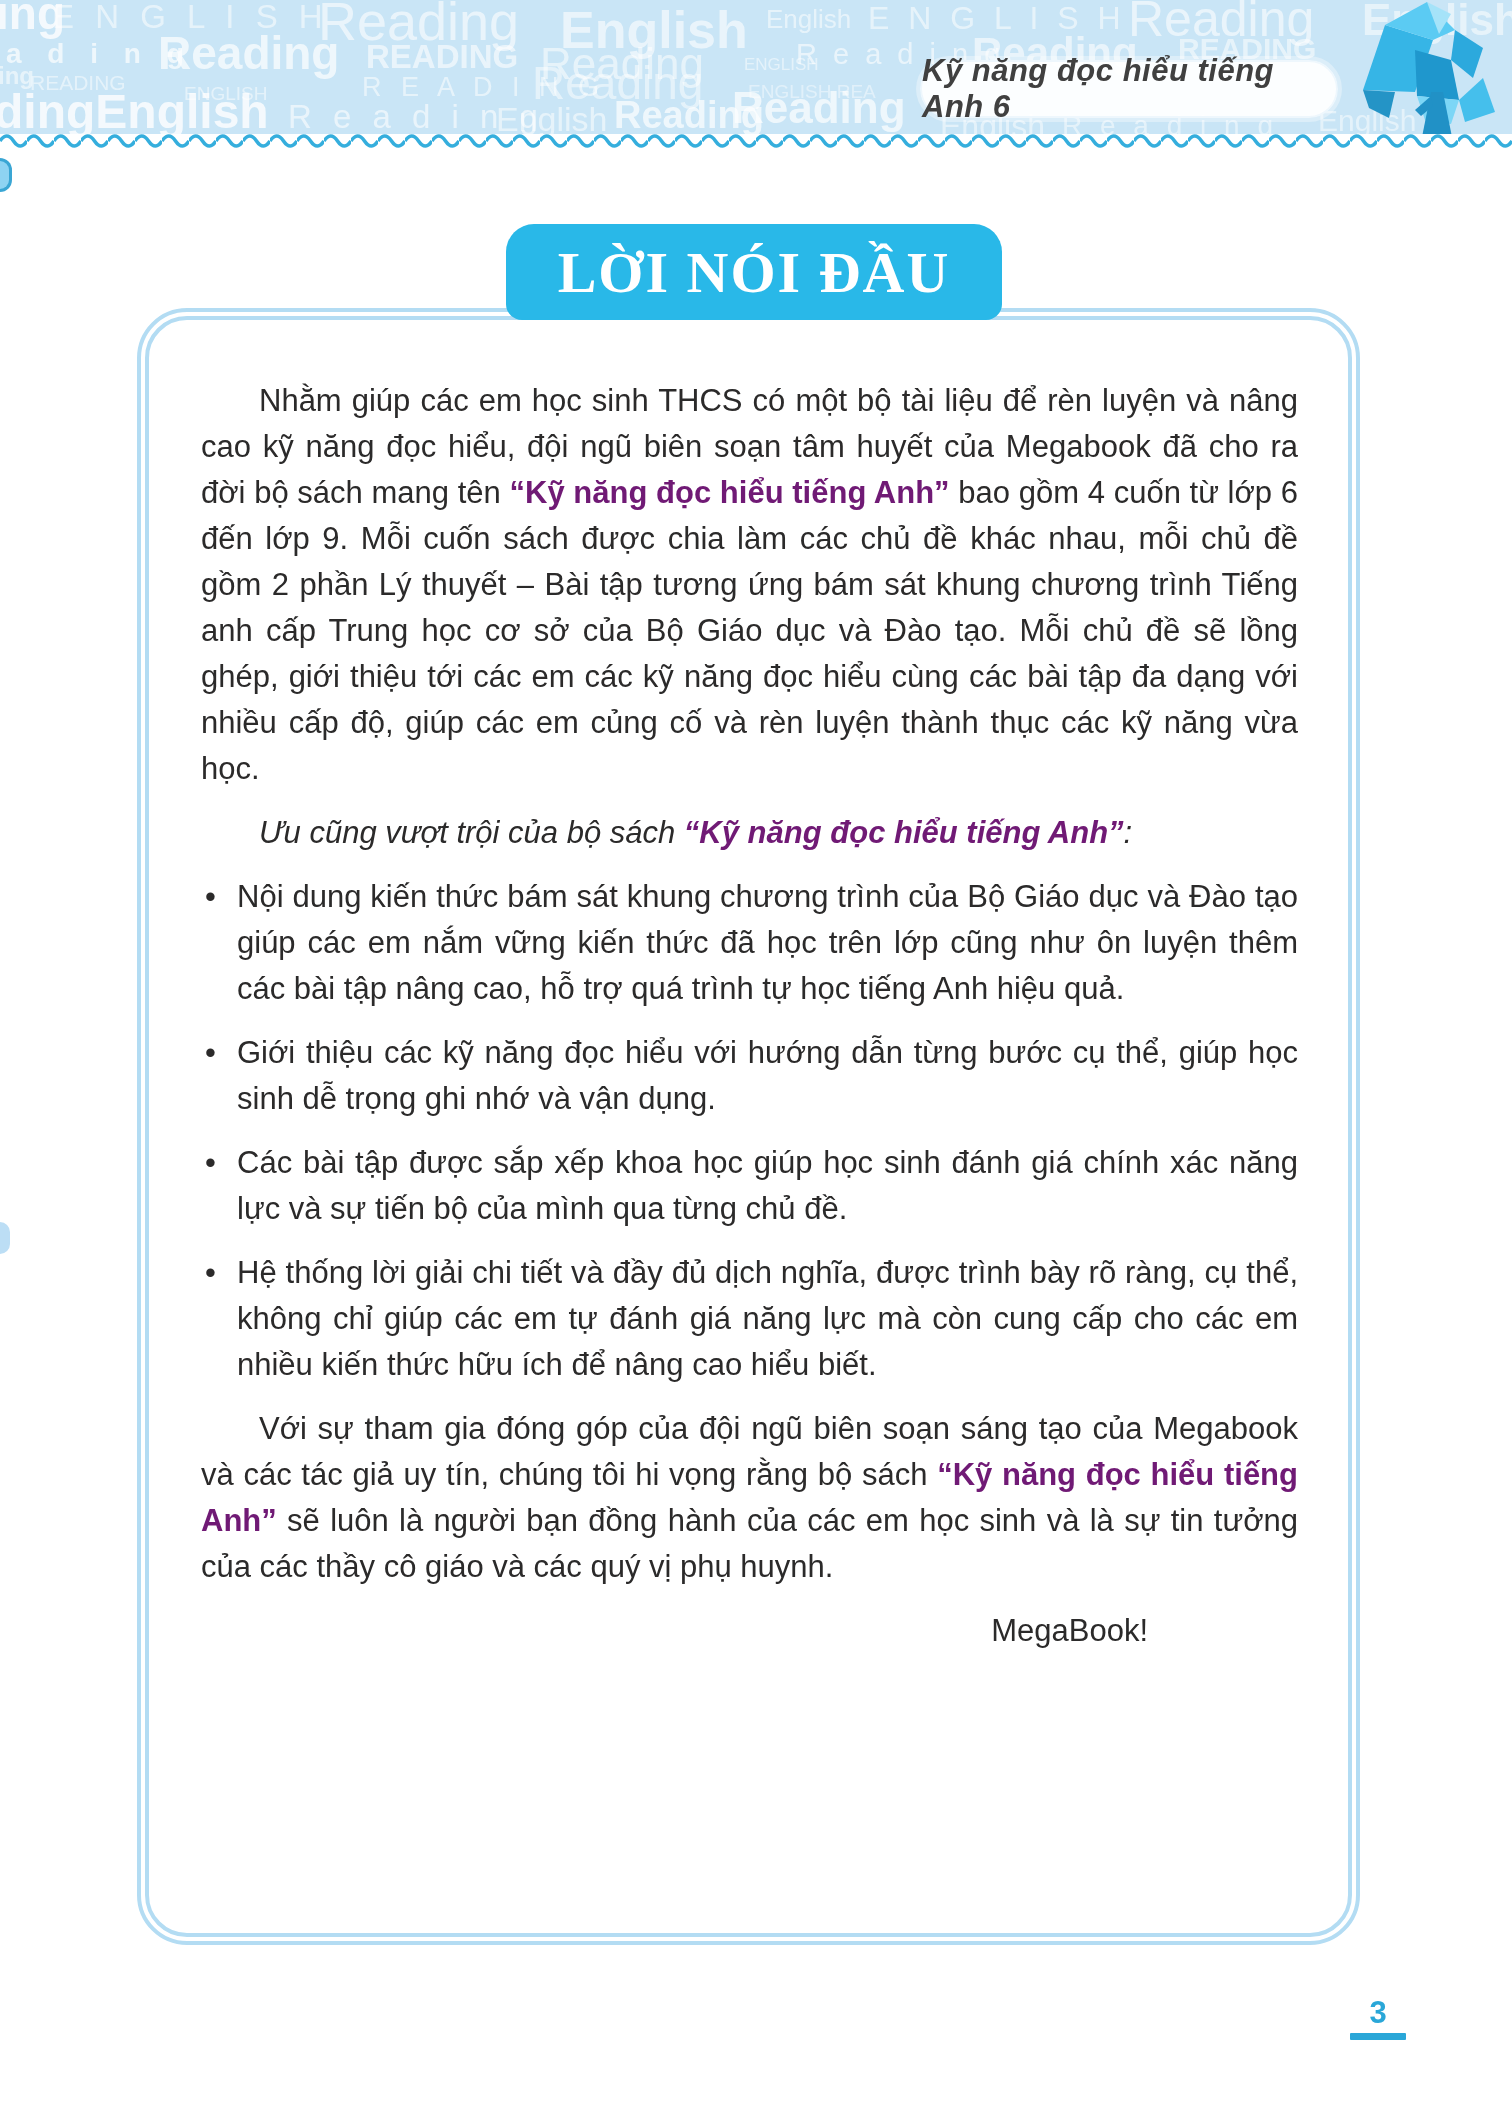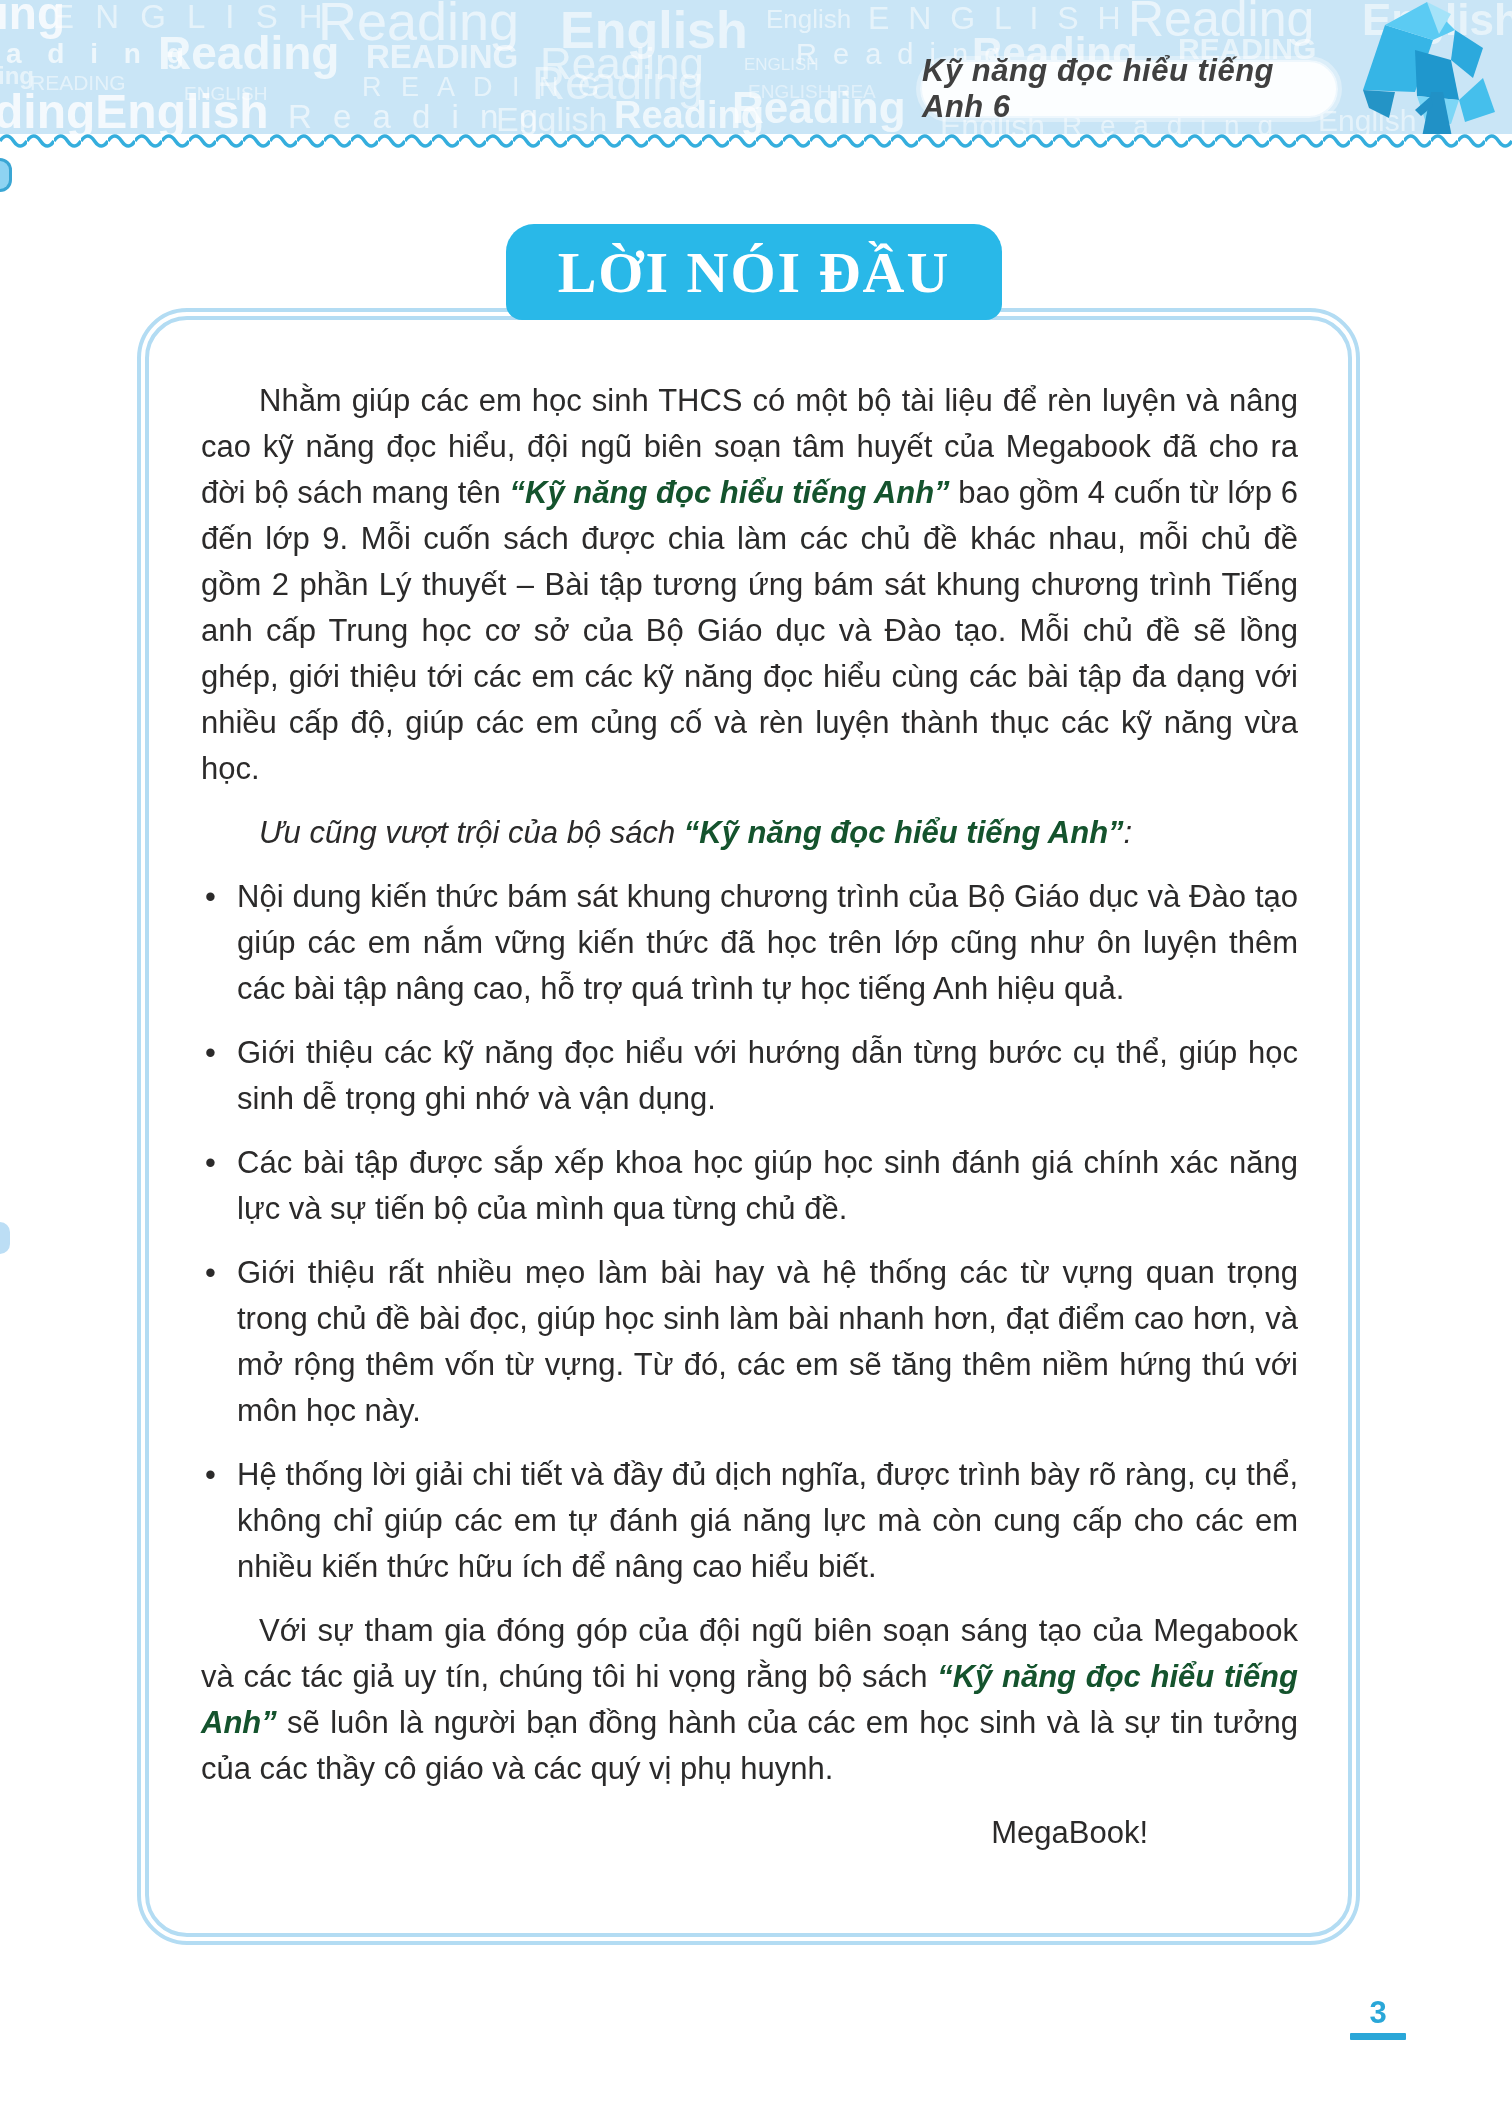--- a/index.html
+++ b/index.html
@@ -65,21 +65,21 @@
   }
   .content-box-inner {
     position:absolute; inset:4px; border:4px solid #b3dcf3; border-radius:42px;
   }
   .content {
     position:absolute; inset:0; padding:58px 50px 0 52px;
     font-size:31px; line-height:46px; color:#2b2a2a;
   }
   .para { text-align:justify; text-indent:58px; }
   .lead-in { margin-top:18px; font-style:italic; text-indent:58px; }
-  .book { color:#14532d; font-weight:700; font-style:italic; }
+  .book { color:#701a75; font-weight:700; }
   .bullet-list { list-style:none; margin:18px 0 0 0; }
   .bullet-list li {
     position:relative; padding-left:36px; margin-bottom:18px; text-align:justify;
   }
   .bullet-list li::before {
     content:"\2022"; position:absolute; left:4px; top:0; color:#2b2a2a;
   }
   .closing { margin-top:4px; text-align:justify; text-indent:58px; }
   .signature { margin-top:18px; text-align:right; padding-right:150px; }
 
@@ -173,21 +173,20 @@
       <div class="content">
 
         <p class="para"><span>Nhằm giúp các em học sinh THCS có một bộ tài liệu để rèn luyện và nâng cao kỹ năng đọc hiểu, đội ngũ biên soạn tâm huyết của Megabook đã cho ra đời bộ sách mang tên </span><span class="book">“Kỹ năng đọc hiểu tiếng Anh”</span><span> bao gồm 4 cuốn từ lớp 6 đến lớp 9. Mỗi cuốn sách được chia làm các chủ đề khác nhau, mỗi chủ đề gồm 2 phần Lý thuyết – Bài tập tương ứng bám sát khung chương trình Tiếng anh cấp Trung học cơ sở của Bộ Giáo dục và Đào tạo. Mỗi chủ đề sẽ lồng ghép, giới thiệu tới các em các kỹ năng đọc hiểu cùng các bài tập đa dạng với nhiều cấp độ, giúp các em củng cố và rèn luyện thành thục các kỹ năng vừa học.</span></p>
 
         <p class="lead-in"><span>Ưu cũng vượt trội của bộ sách </span><span class="book">“Kỹ năng đọc hiểu tiếng Anh”</span><span>:</span></p>
 
         <ul class="bullet-list">
           <li><span>Nội dung kiến thức bám sát khung chương trình của Bộ Giáo dục và Đào tạo giúp các em nắm vững kiến thức đã học trên lớp cũng như ôn luyện thêm các bài tập nâng cao, hỗ trợ quá trình tự học tiếng Anh hiệu quả.</span></li>
           <li><span>Giới thiệu các kỹ năng đọc hiểu với hướng dẫn từng bước cụ thể, giúp học sinh dễ trọng ghi nhớ và vận dụng.</span></li>
           <li><span>Các bài tập được sắp xếp khoa học giúp học sinh đánh giá chính xác năng lực và sự tiến bộ của mình qua từng chủ đề.</span></li>
-          <li><span>Giới thiệu rất nhiều mẹo làm bài hay và hệ thống các từ vựng quan trọng trong chủ đề bài đọc, giúp học sinh làm bài nhanh hơn, đạt điểm cao hơn, và mở rộng thêm vốn từ vựng. Từ đó, các em sẽ tăng thêm niềm hứng thú với môn học này.</span></li>
           <li><span>Hệ thống lời giải chi tiết và đầy đủ dịch nghĩa, được trình bày rõ ràng, cụ thể, không chỉ giúp các em tự đánh giá năng lực mà còn cung cấp cho các em nhiều kiến thức hữu ích để nâng cao hiểu biết.</span></li>
         </ul>
 
         <p class="closing"><span>Với sự tham gia đóng góp của đội ngũ biên soạn sáng tạo của Megabook và các tác giả uy tín, chúng tôi hi vọng rằng bộ sách </span><span class="book">“Kỹ năng đọc hiểu tiếng Anh”</span><span> sẽ luôn là người bạn đồng hành của các em học sinh và là sự tin tưởng của các thầy cô giáo và các quý vị phụ huynh.</span></p>
 
         <p class="signature">MegaBook!</p>
 
       </div>
     </div>
   </div>

